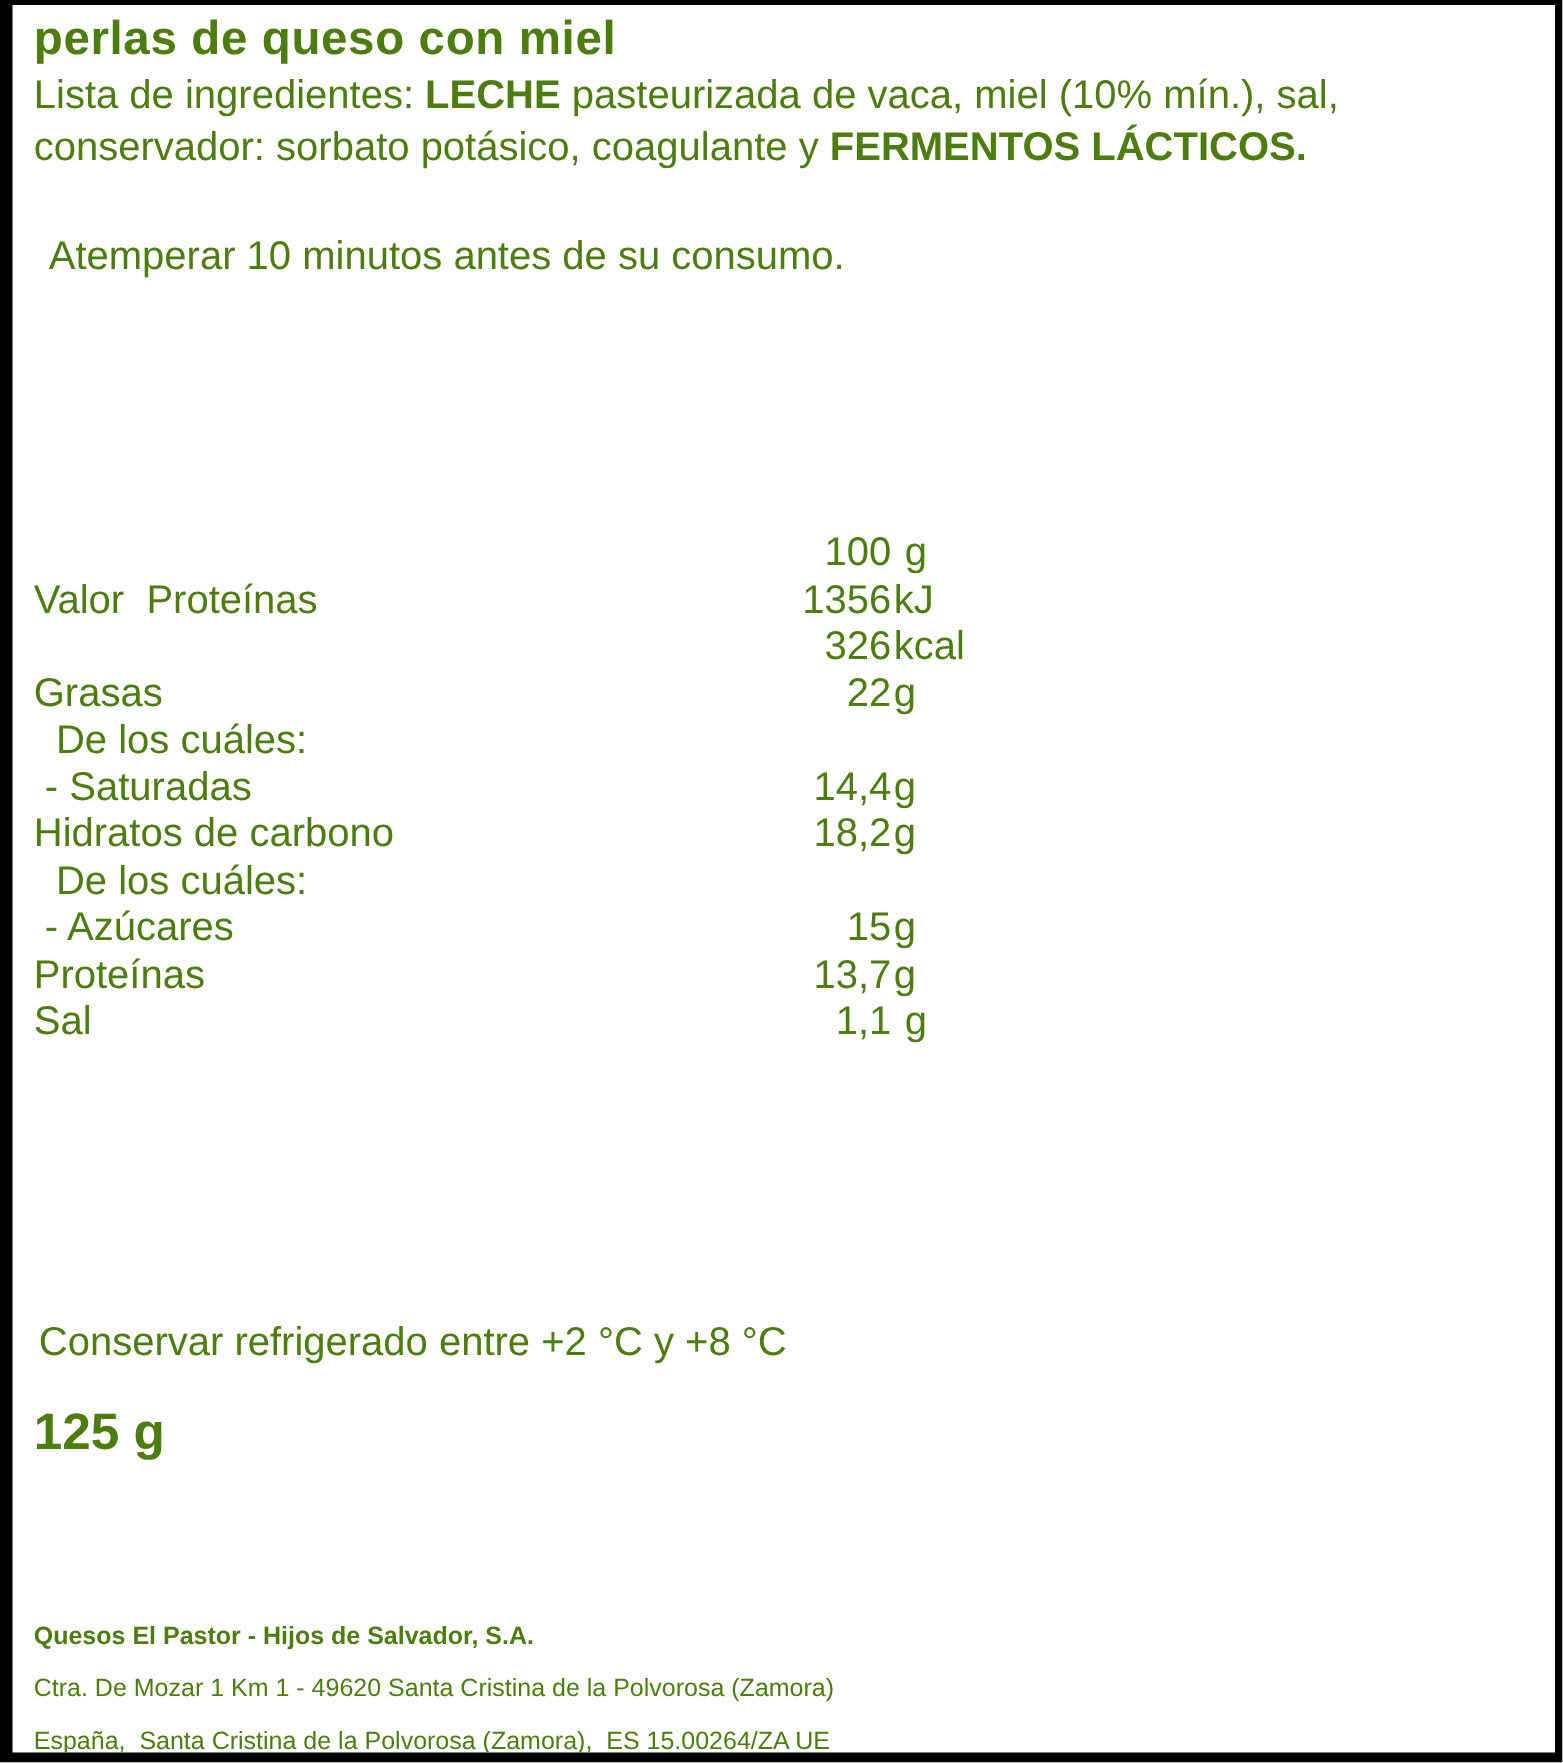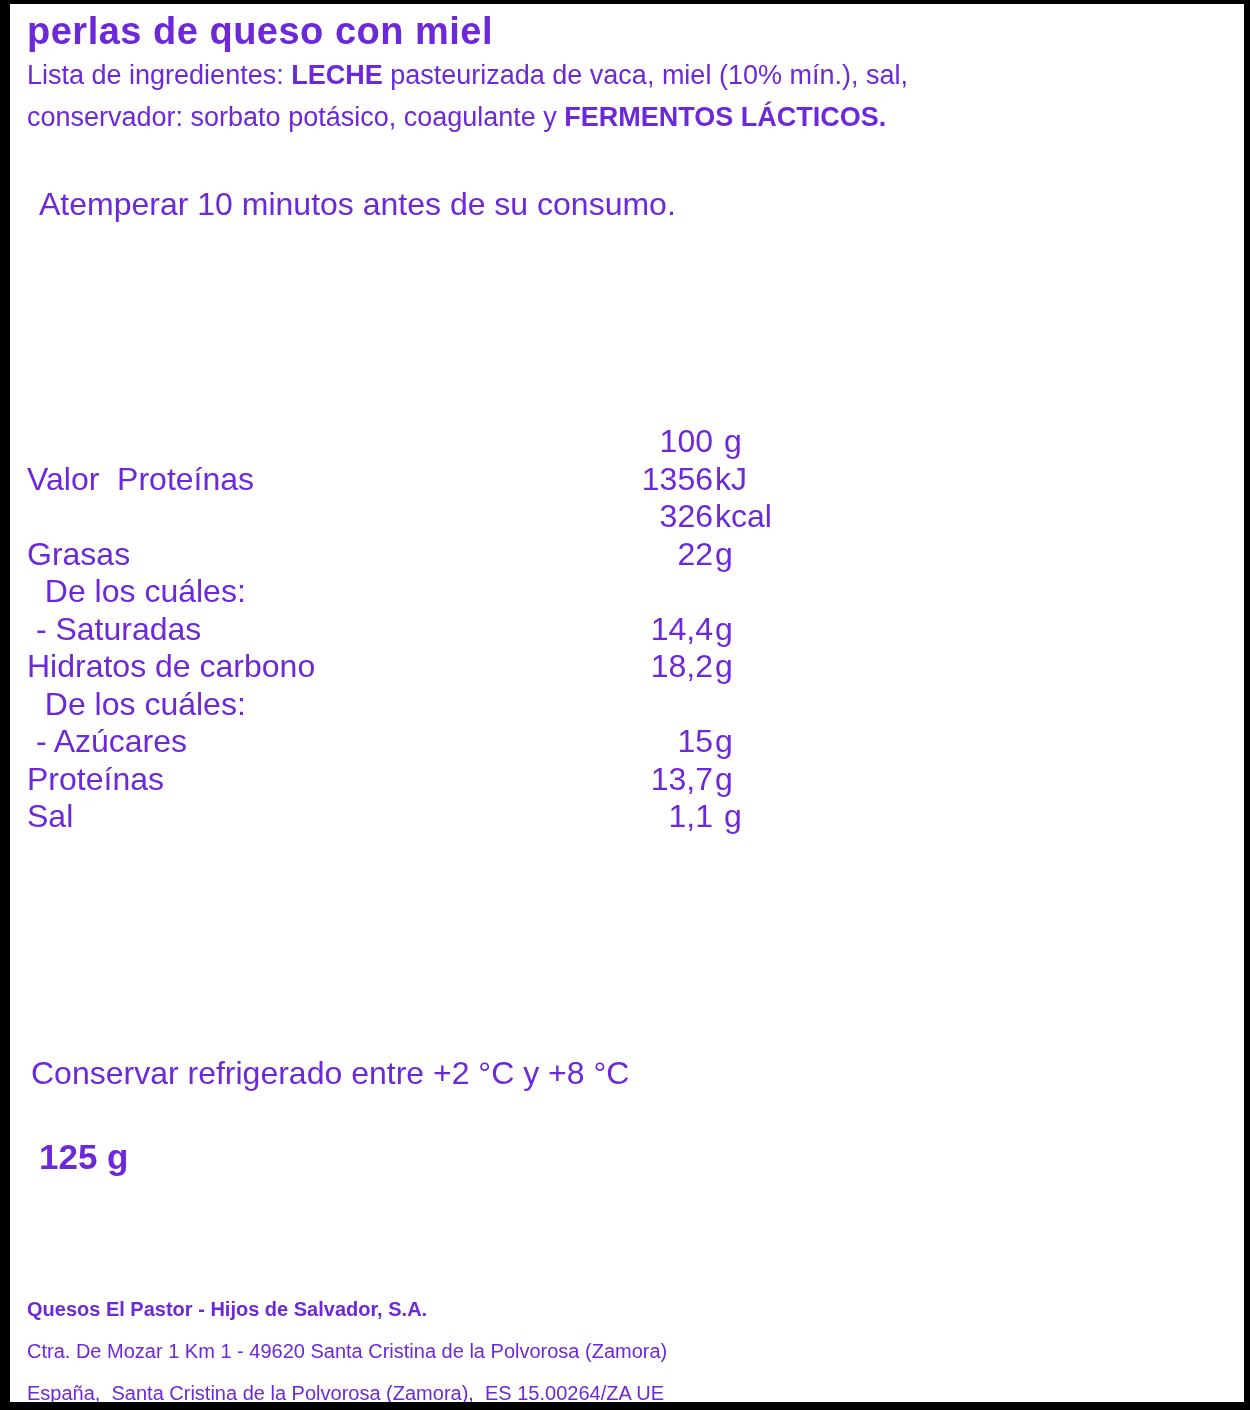--- a/index.html
+++ b/index.html
@@ -6,37 +6,37 @@
   .sheet {
     position: relative;
     width: 1250px;
     height: 1410px;
     box-sizing: border-box;
     background: #ffffff;
     border-style: solid;
     border-color: #000000;
     border-width: 4px 6px 8px 10px;
     font-family: "Liberation Sans", sans-serif;
-    color: #6d28d9;
+    color: #4d7c0f;
     overflow: hidden;
   }
   .abs { position: absolute; left: 17px; }
   .title {
     top: 4px;
     margin: 0;
     font-size: 38px;
     line-height: 46px;
     font-weight: bold;
     letter-spacing: 0.5px;
   }
   .ingredients {
     top: 50px;
     margin: 0;
     width: 1180px;
-    font-size: 27px;
+    font-size: 32px;
     line-height: 42px;
     white-space: pre-wrap;
   }
   .b { font-weight: bold; }
   .serving {
     top: 168px;
     margin: 12px;
     font-size: 32px;
     line-height: 40px;
   }
@@ -50,22 +50,22 @@
   .nval { position: absolute; left: 0; width: 686px; text-align: right; white-space: pre; }
   .nunit { position: absolute; left: 688px; white-space: pre; }
   .storage {
     top: 1046px;
     margin: 4px;
     font-size: 32px;
     line-height: 38px;
   }
   .weight {
     top: 1120px;
-    margin: 12px;
-    font-size: 35px;
+    margin: 0;
+    font-size: 41px;
     line-height: 42px;
     font-weight: bold;
   }
   .maker {
     top: 1284px;
     margin: 0;
     width: 1180px;
     font-size: 20px;
     line-height: 42px;
     white-space: pre-wrap;

